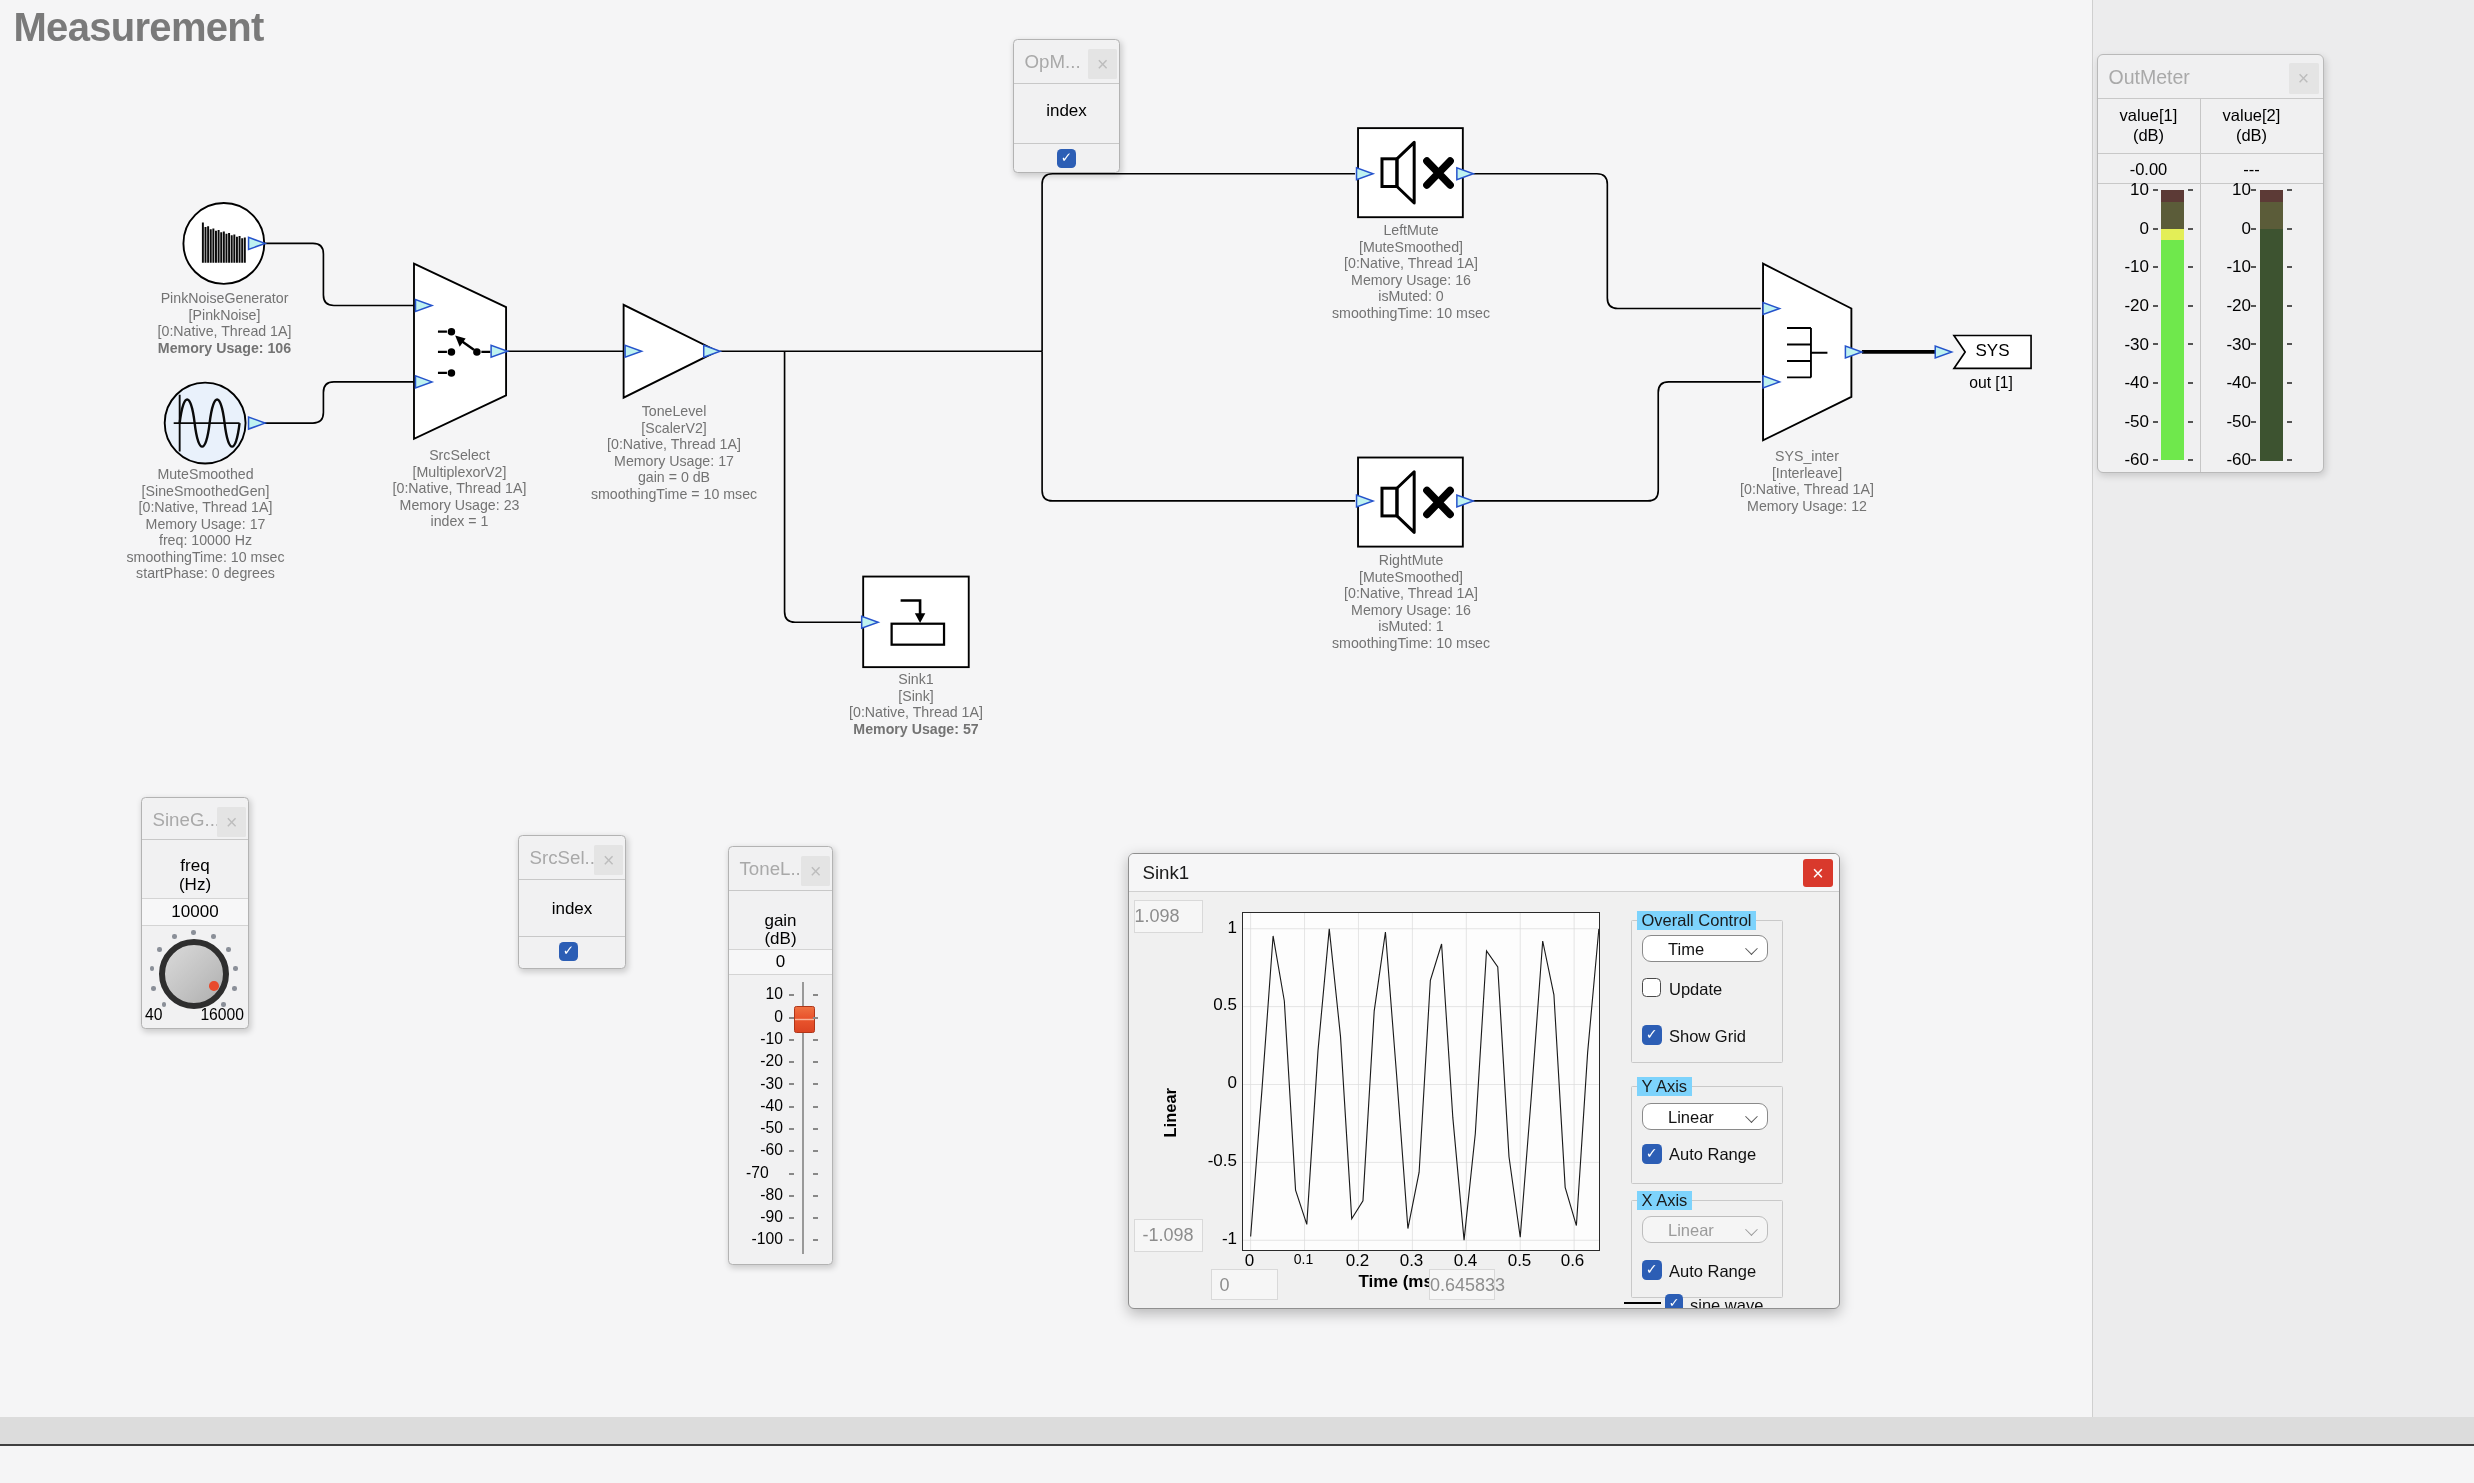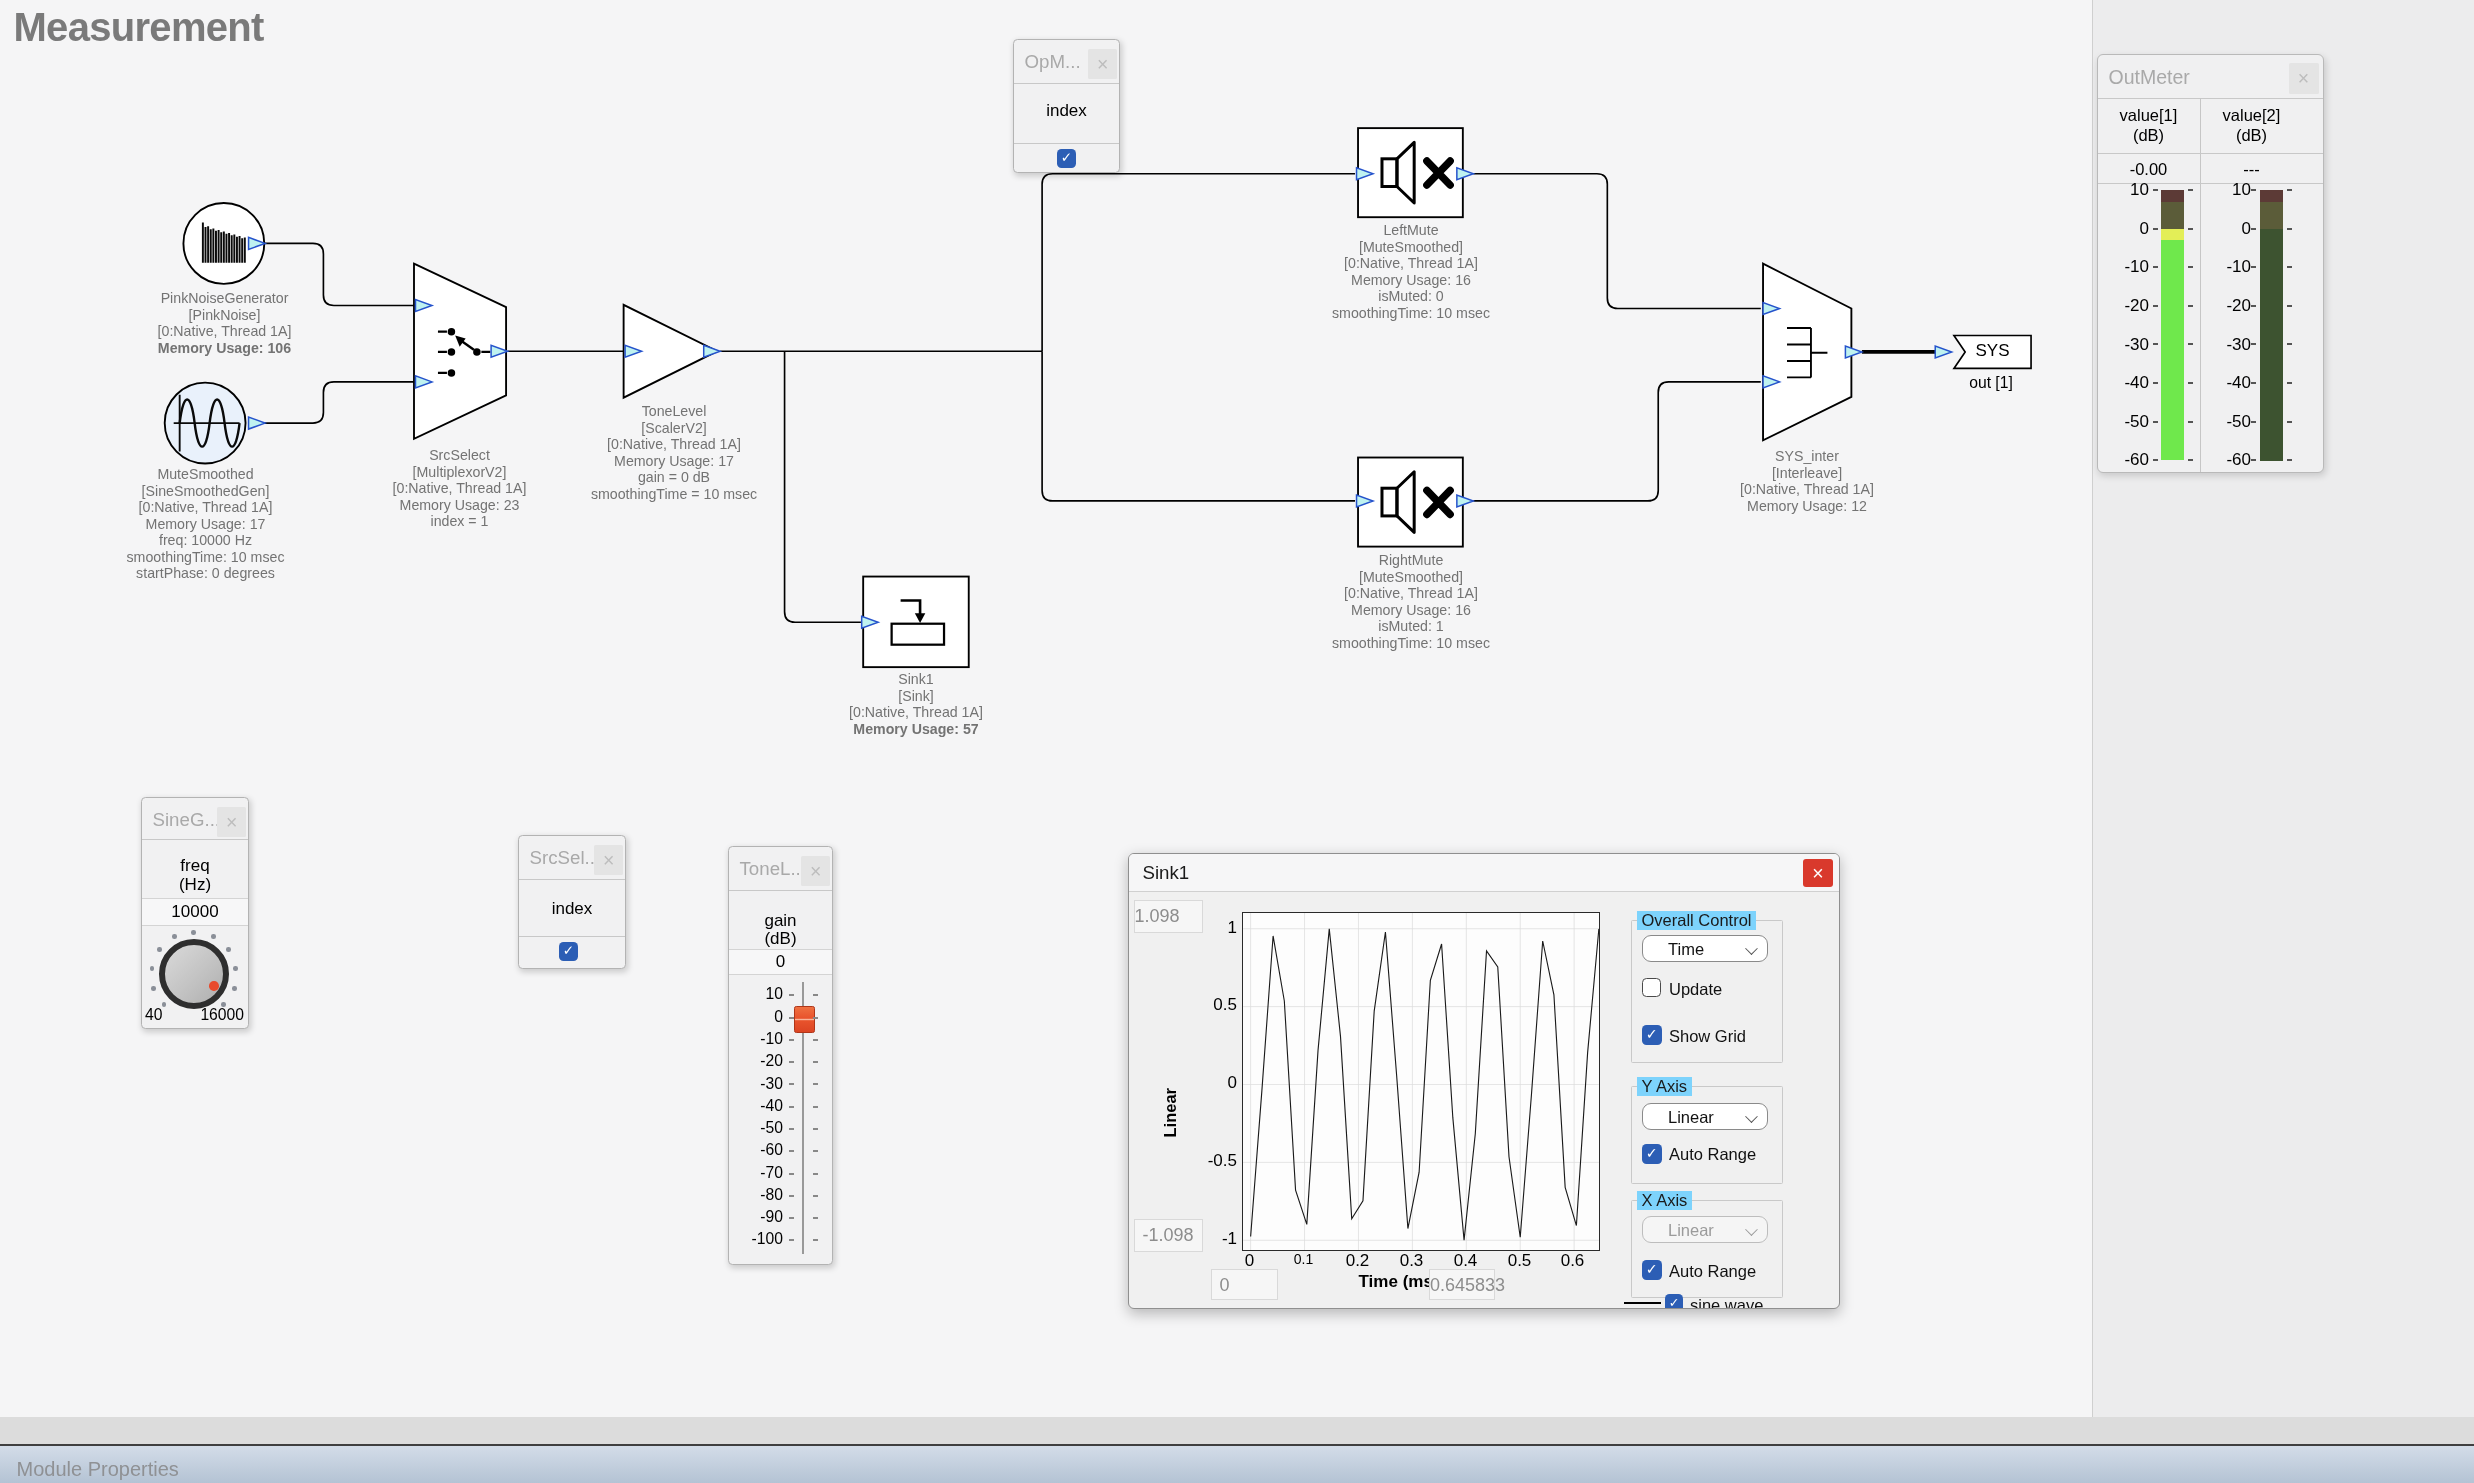--- a/index.html
+++ b/index.html
@@ -287,21 +287,21 @@
       <div style="position:absolute;left:84px;top:236px;width:5.2px;height:1.5px;background:#888"></div>
       <div style="position:absolute;left:17px;top:250px;width:37px;text-align:right;font-size:15.7px">-40</div>
       <div style="position:absolute;left:60px;top:259px;width:5.2px;height:1.5px;background:#888"></div>
       <div style="position:absolute;left:84px;top:259px;width:5.2px;height:1.5px;background:#888"></div>
       <div style="position:absolute;left:17px;top:272px;width:37px;text-align:right;font-size:15.7px">-50</div>
       <div style="position:absolute;left:60px;top:281px;width:5.2px;height:1.5px;background:#888"></div>
       <div style="position:absolute;left:84px;top:281px;width:5.2px;height:1.5px;background:#888"></div>
       <div style="position:absolute;left:17px;top:294px;width:37px;text-align:right;font-size:15.7px">-60</div>
       <div style="position:absolute;left:60px;top:303px;width:5.2px;height:1.5px;background:#888"></div>
       <div style="position:absolute;left:84px;top:303px;width:5.2px;height:1.5px;background:#888"></div>
-      <div style="position:absolute;left:17px;top:317px;width:37px;text-align:right;font-size:15.7px">-70</div>
+      <div style="position:absolute;left:17px;top:317px;width:37px;font-size:15.7px">-70</div>
       <div style="position:absolute;left:60px;top:326px;width:5.2px;height:1.5px;background:#888"></div>
       <div style="position:absolute;left:84px;top:326px;width:5.2px;height:1.5px;background:#888"></div>
       <div style="position:absolute;left:17px;top:339px;width:37px;text-align:right;font-size:15.7px">-80</div>
       <div style="position:absolute;left:60px;top:348px;width:5.2px;height:1.5px;background:#888"></div>
       <div style="position:absolute;left:84px;top:348px;width:5.2px;height:1.5px;background:#888"></div>
       <div style="position:absolute;left:17px;top:361px;width:37px;text-align:right;font-size:15.7px">-90</div>
       <div style="position:absolute;left:60px;top:370px;width:5.2px;height:1.5px;background:#888"></div>
       <div style="position:absolute;left:84px;top:370px;width:5.2px;height:1.5px;background:#888"></div>
       <div style="position:absolute;left:17px;top:383px;width:37px;text-align:right;font-size:15.7px">-100</div>
       <div style="position:absolute;left:60px;top:392px;width:5.2px;height:1.5px;background:#888"></div>
@@ -449,17 +449,14 @@
       <div style="position:absolute;left:3px;top:394px;width:48px;text-align:right;font-size:17px;height:21px;line-height:21px">-60</div>
       <div style="position:absolute;left:105px;top:394px;width:48px;text-align:right;font-size:17px;height:21px;line-height:21px">-60</div>
       <div style="position:absolute;left:55px;top:404px;width:5.2px;height:1.5px;background:#555"></div>
       <div style="position:absolute;left:90px;top:404px;width:5.2px;height:1.5px;background:#555"></div>
       <div style="position:absolute;left:153px;top:404px;width:5.2px;height:1.5px;background:#555"></div>
       <div style="position:absolute;left:189px;top:404px;width:5.2px;height:1.5px;background:#555"></div>
     </div>
 
   <div id="bottom-strip"></div>
   <div id="bottom-line"></div>
-  <div id="status-bar">
-    <span>Module Properties</span>
-  </div>
 </div>
 
 
 </body></html>

